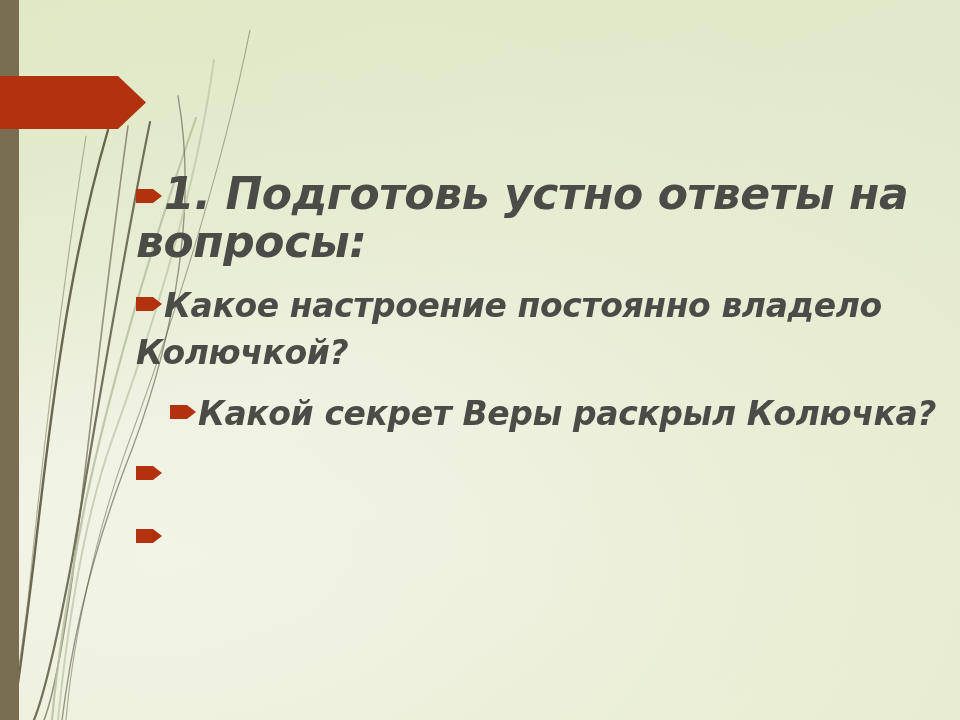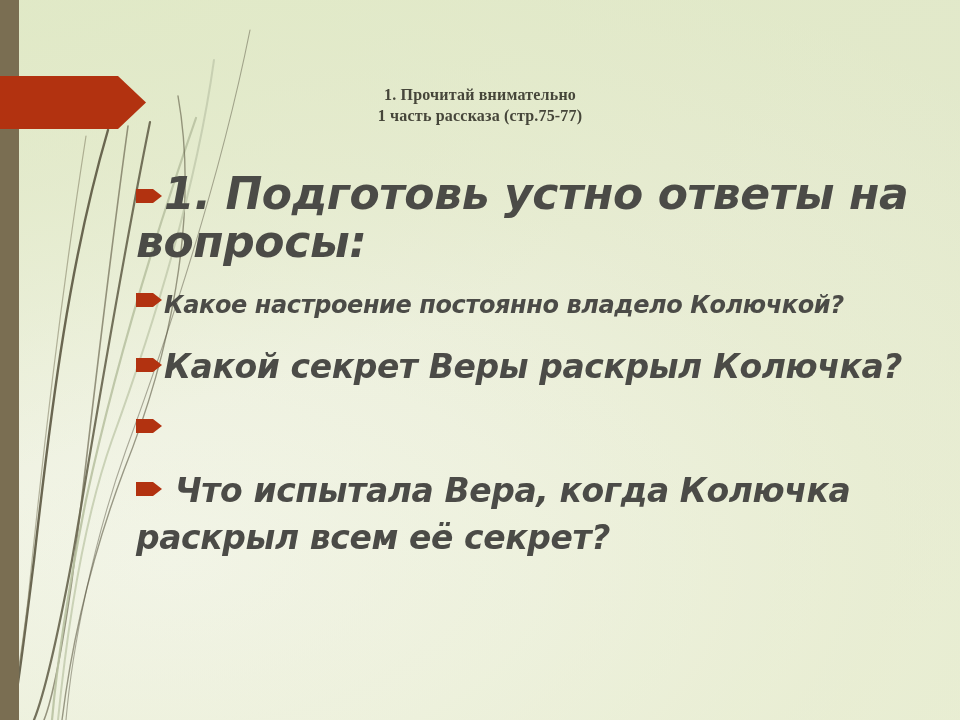--- a/index.html
+++ b/index.html
@@ -107,22 +107,22 @@
     vertical-align: 2px;
     position: relative;
     top: -3px;
   }
   .bullet-row .btext {
     display: inline;
   }
 
   
   .r1 { font-size: 44px; line-height: 48px; }
-  .r2 { font-size: 24px; line-height: 47px; }
-  .r3 { font-size: 33px; line-height: 47px; }
+  .r2 { font-size: 33px; line-height: 47px; }
+  .r3 { font-size: 33px; line-height: 47px; text-align: right; }
   .r4 { font-size: 33px; line-height: 47px; margin-bottom: 14px; }
   .r5 { font-size: 33px; line-height: 47px; }
 
   .r1 { margin-bottom: 14px; }
   .r2 { margin-bottom: 12px; }
   .r3 { margin-bottom: 12px; }
 </style>
 </head>
 <body>
 
@@ -143,62 +143,58 @@
       <path d="M250 30 C 220 180, 170 330, 126 450 C 92 545, 72 650, 66 720" stroke="#4F4C3A" stroke-width="1.1" opacity="0.45"></path>
     </g>
   </svg>
 
   <div class="left-bar"></div>
 
   <svg class="banner" viewBox="0 0 146 53" preserveAspectRatio="none">
     <polygon points="0,0 118,0 146,26.5 118,53 0,53" fill="#B23210"></polygon>
   </svg>
 
-  <div class="title">
-    <span class="line1">1. Прочитай внимательно</span>
-    <span class="line2">1 часть рассказа  (стр.75-77)</span>
+
+  <div class="body">
+
+    <div class="bullet-row r1">
+      <span class="marker">
+        <svg width="26" height="16" viewBox="0 0 26 16">
+            <polygon points="0,1 17,1 26,8 17,15 0,15" fill="#B23210"></polygon>
+          </svg>
+      </span><span class="btext">1. Подготовь устно ответы на вопросы:</span>
+    </div>
+
+    <div class="bullet-row r2">
+      <span class="marker">
+        <svg width="26" height="16" viewBox="0 0 26 16">
+            <polygon points="0,1 17,1 26,8 17,15 0,15" fill="#B23210"></polygon>
+          </svg>
+      </span><span class="btext">Какое настроение постоянно владело Колючкой?</span>
+    </div>
+
+    <div class="bullet-row r3">
+      <span class="marker">
+        <svg width="26" height="16" viewBox="0 0 26 16">
+            <polygon points="0,1 17,1 26,8 17,15 0,15" fill="#B23210"></polygon>
+          </svg>
+      </span><span class="btext">Какой секрет Веры раскрыл Колючка?</span>
+    </div>
+
+    <div class="bullet-row r4">
+      <span class="marker">
+        <svg width="26" height="16" viewBox="0 0 26 16">
+            <polygon points="0,1 17,1 26,8 17,15 0,15" fill="#B23210"></polygon>
+          </svg>
+      </span>
+    </div>
+
+    <div class="bullet-row r5">
+      <span class="marker">
+        <svg width="26" height="16" viewBox="0 0 26 16">
+            <polygon points="0,1 17,1 26,8 17,15 0,15" fill="#B23210"></polygon>
+          </svg>
+      </span>
+    </div>
+
   </div>
 
-  <div class="body">
-
-    <div class="bullet-row r1">
-      <span class="marker">
-        <svg width="26" height="16" viewBox="0 0 26 16">
-            <polygon points="0,1 17,1 26,8 17,15 0,15" fill="#B23210"></polygon>
-          </svg>
-      </span><span class="btext">1. Подготовь устно ответы на вопросы:</span>
-    </div>
-
-    <div class="bullet-row r2">
-      <span class="marker">
-        <svg width="26" height="16" viewBox="0 0 26 16">
-            <polygon points="0,1 17,1 26,8 17,15 0,15" fill="#B23210"></polygon>
-          </svg>
-      </span><span class="btext">Какое настроение постоянно владело Колючкой?</span>
-    </div>
-
-    <div class="bullet-row r3">
-      <span class="marker">
-        <svg width="26" height="16" viewBox="0 0 26 16">
-            <polygon points="0,1 17,1 26,8 17,15 0,15" fill="#B23210"></polygon>
-          </svg>
-      </span><span class="btext">Какой секрет Веры раскрыл Колючка?</span>
-    </div>
-
-    <div class="bullet-row r4">
-      <span class="marker">
-        <svg width="26" height="16" viewBox="0 0 26 16">
-            <polygon points="0,1 17,1 26,8 17,15 0,15" fill="#B23210"></polygon>
-          </svg>
-      </span>
-    </div>
-
-    <div class="bullet-row r5">
-      <span class="marker">
-        <svg width="26" height="16" viewBox="0 0 26 16">
-            <polygon points="0,1 17,1 26,8 17,15 0,15" fill="#B23210"></polygon>
-          </svg>
-      </span><span class="btext"> Что испытала Вера, когда Колючка раскрыл всем её секрет?</span>
-    </div>
-
-  </div>
-
 </div>
 
 </body></html>

